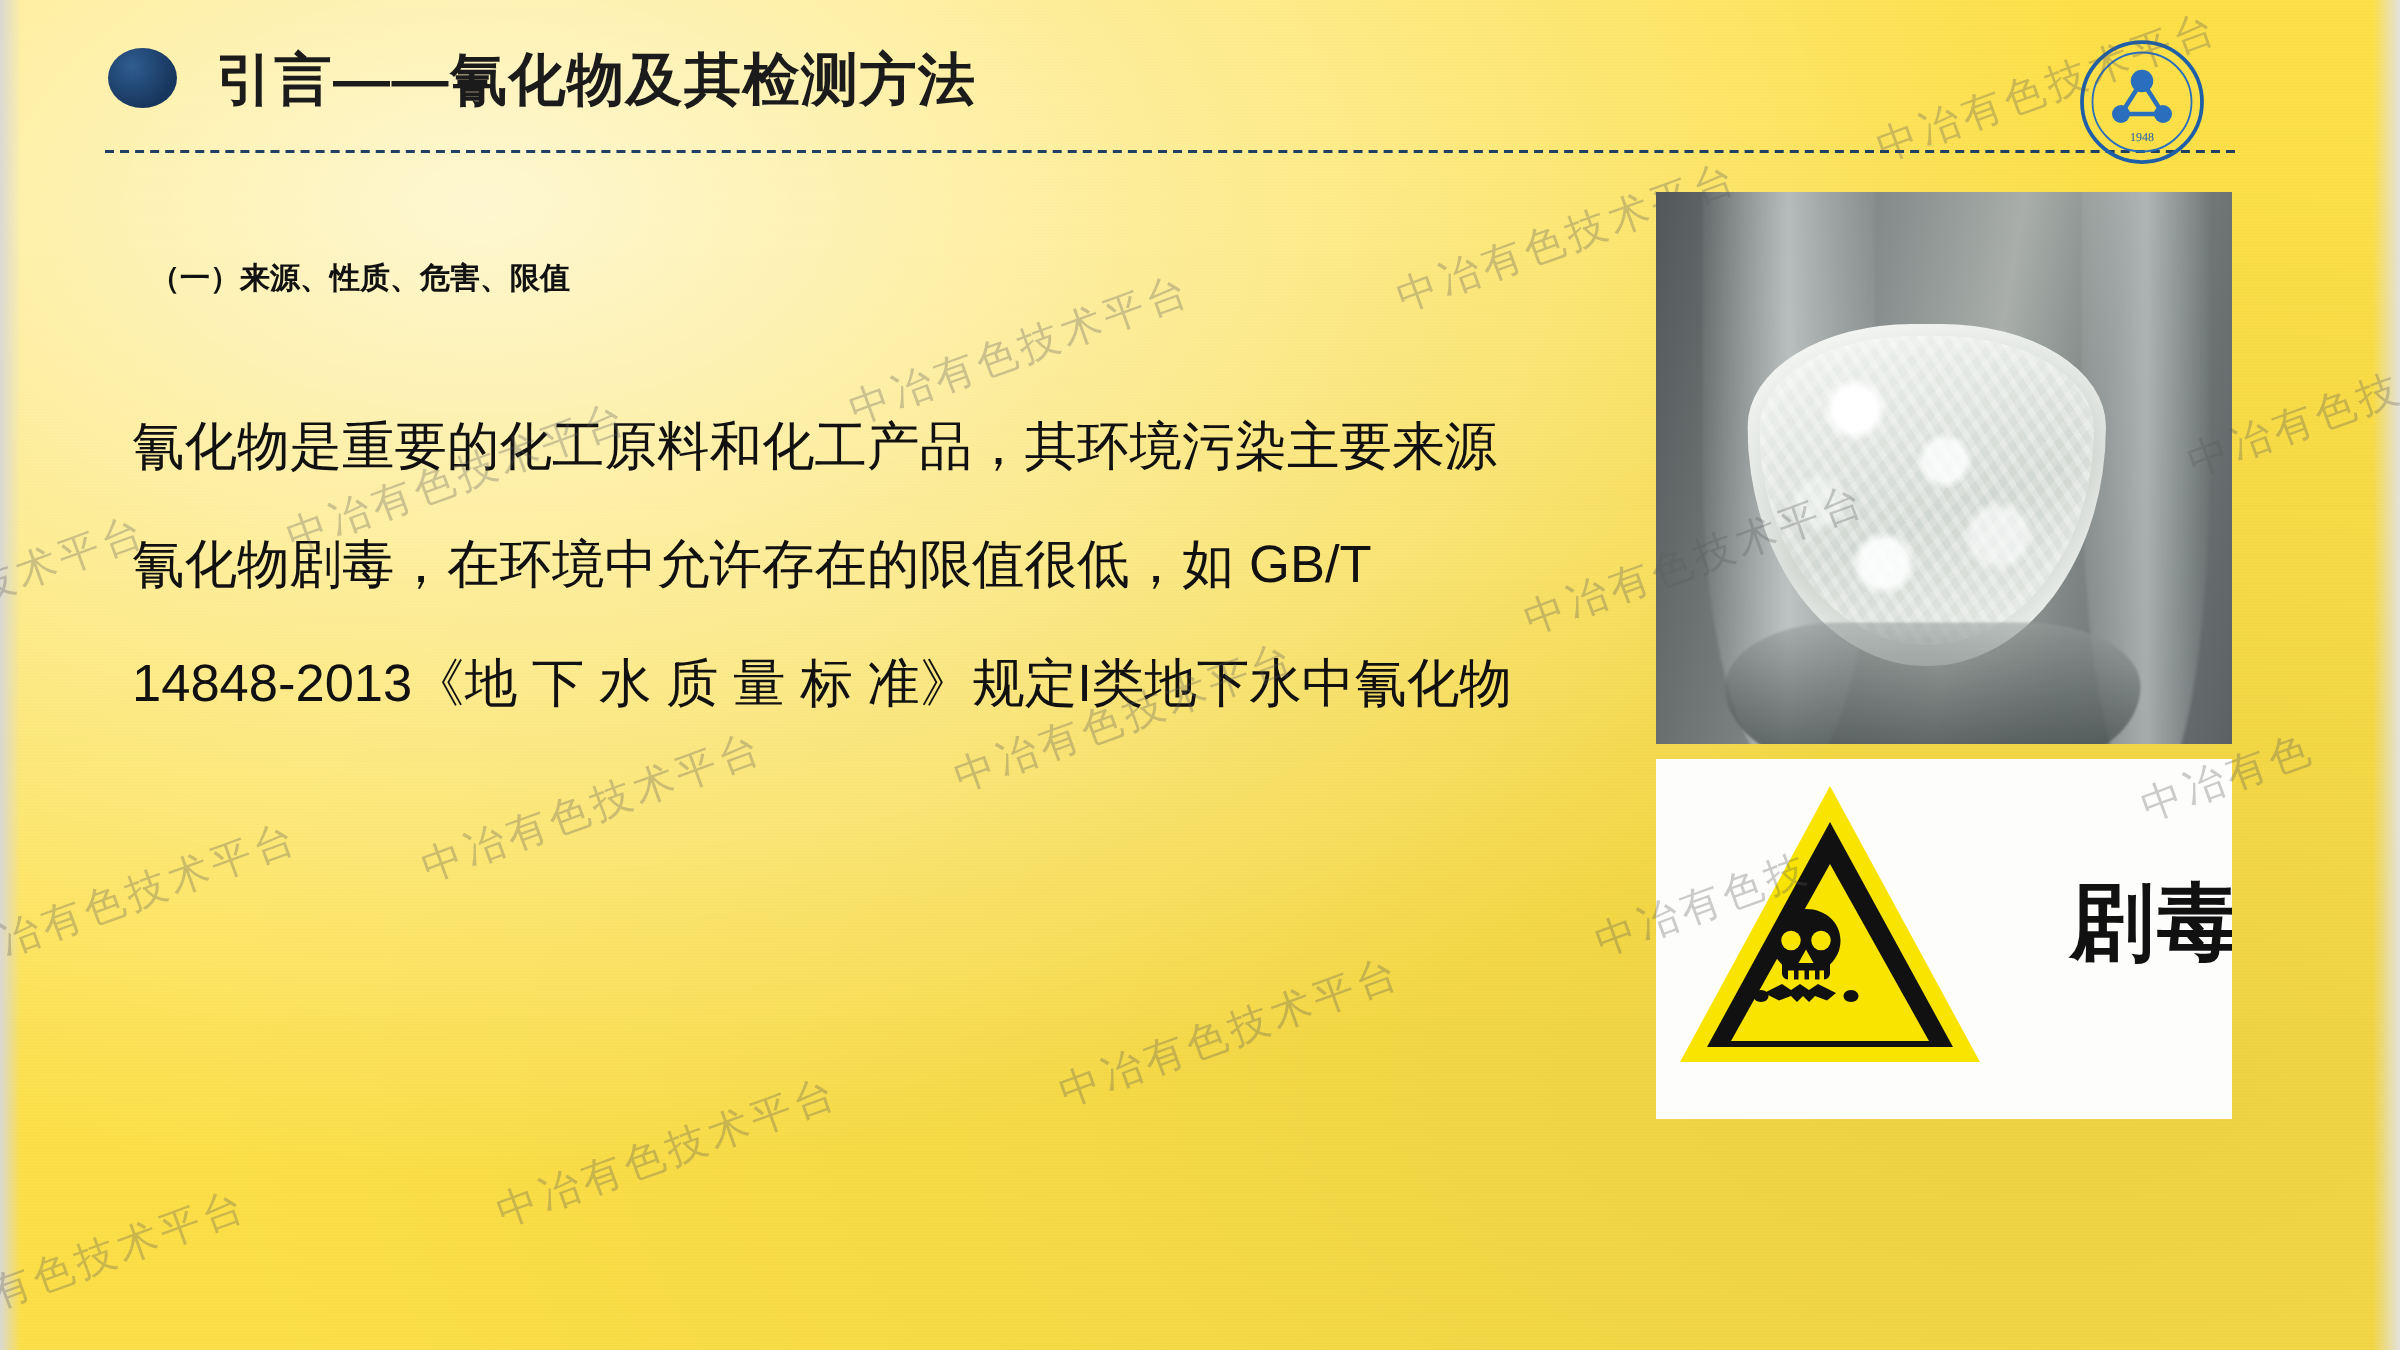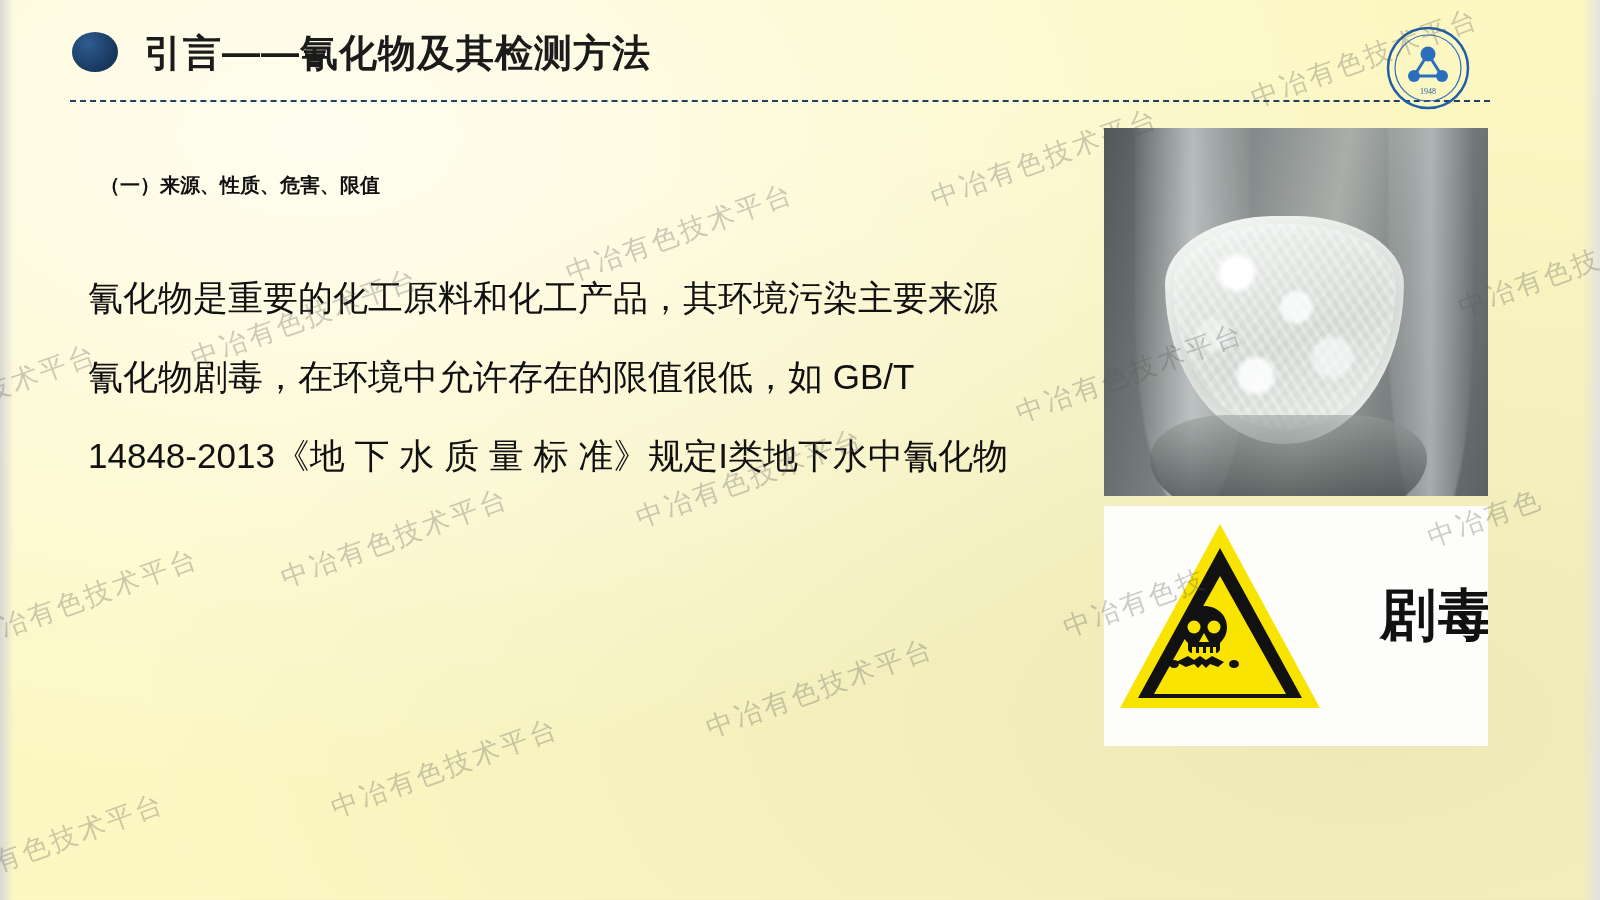--- a/index.html
+++ b/index.html
@@ -7,21 +7,21 @@
     padding: 0;
     width: 1600px;
     height: 900px;
     overflow: hidden;
     font-family: "Liberation Sans", sans-serif;
   }
   #slide {
     position: relative;
     width: 1600px;
     height: 900px;
-    background: #fef9c3;
+    background: #fde047;
     overflow: hidden;
   }
   
   #slide::before {
     content: "";
     position: absolute;
     inset: 0;
     background:
       radial-gradient(ellipse at 20% 15%, rgba(255,255,255,0.75), rgba(255,255,255,0) 60%),
       radial-gradient(ellipse at 85% 80%, rgba(0,0,0,0.06), rgba(0,0,0,0) 65%),

